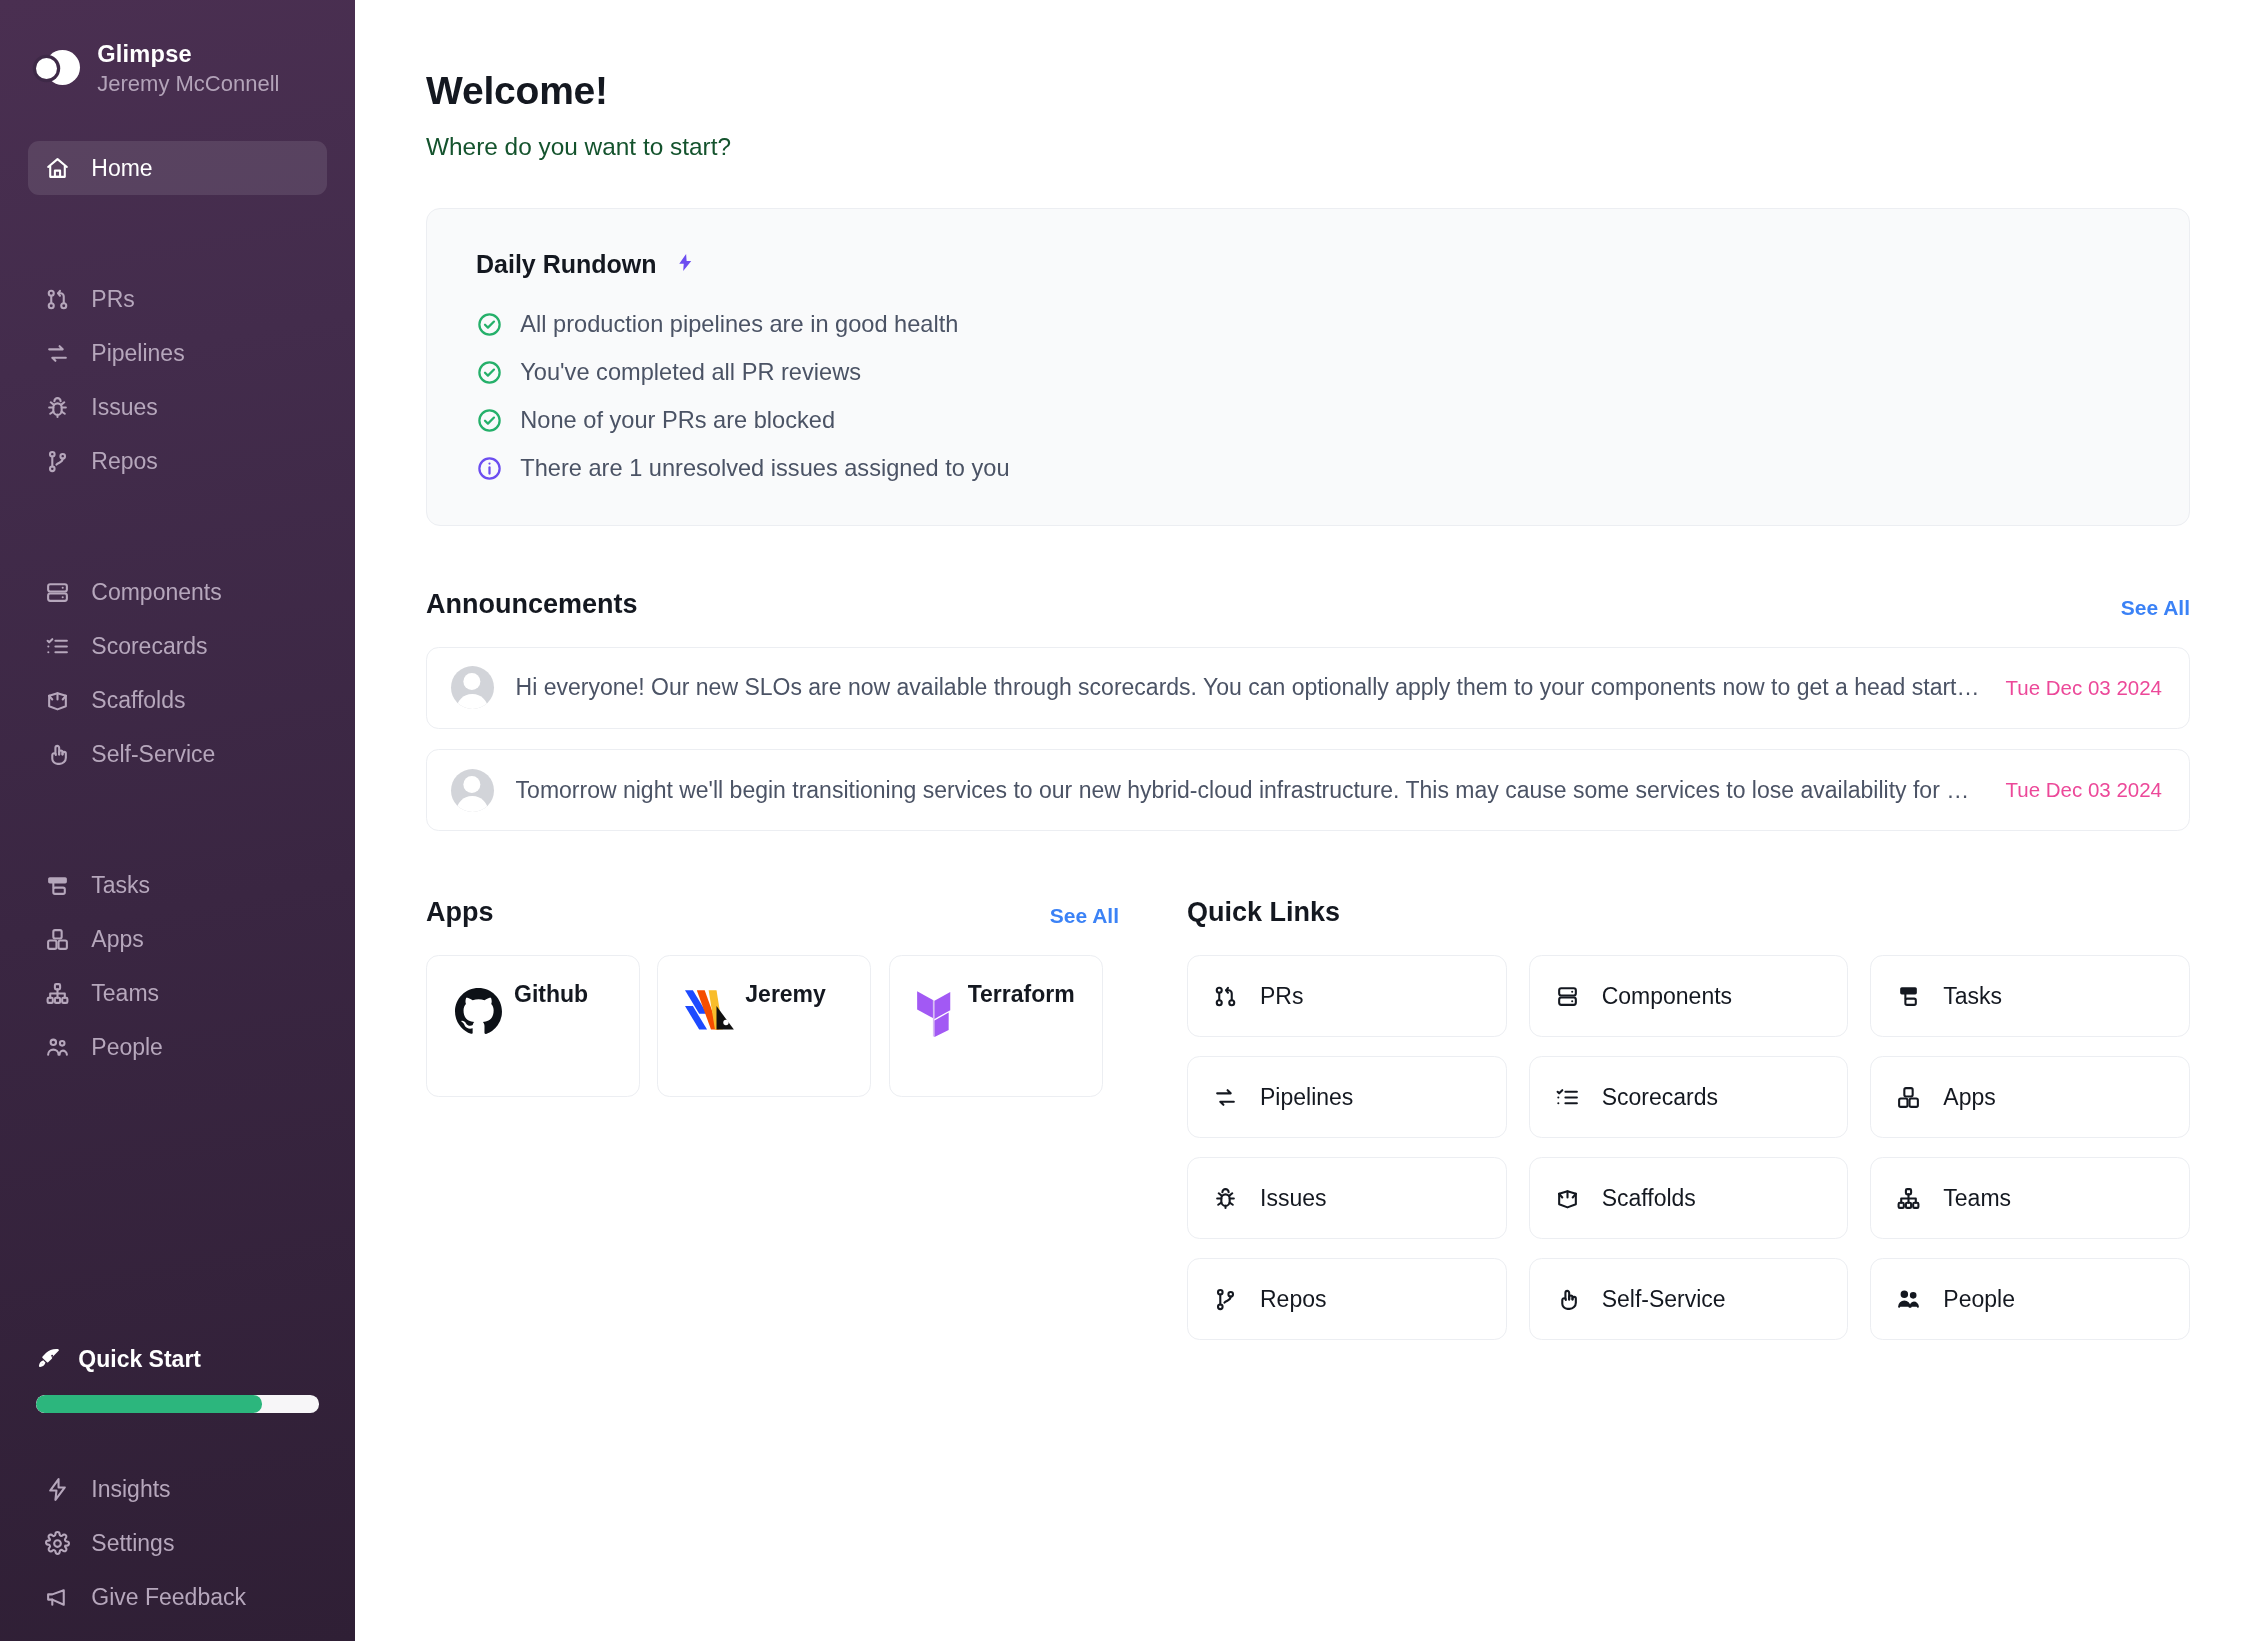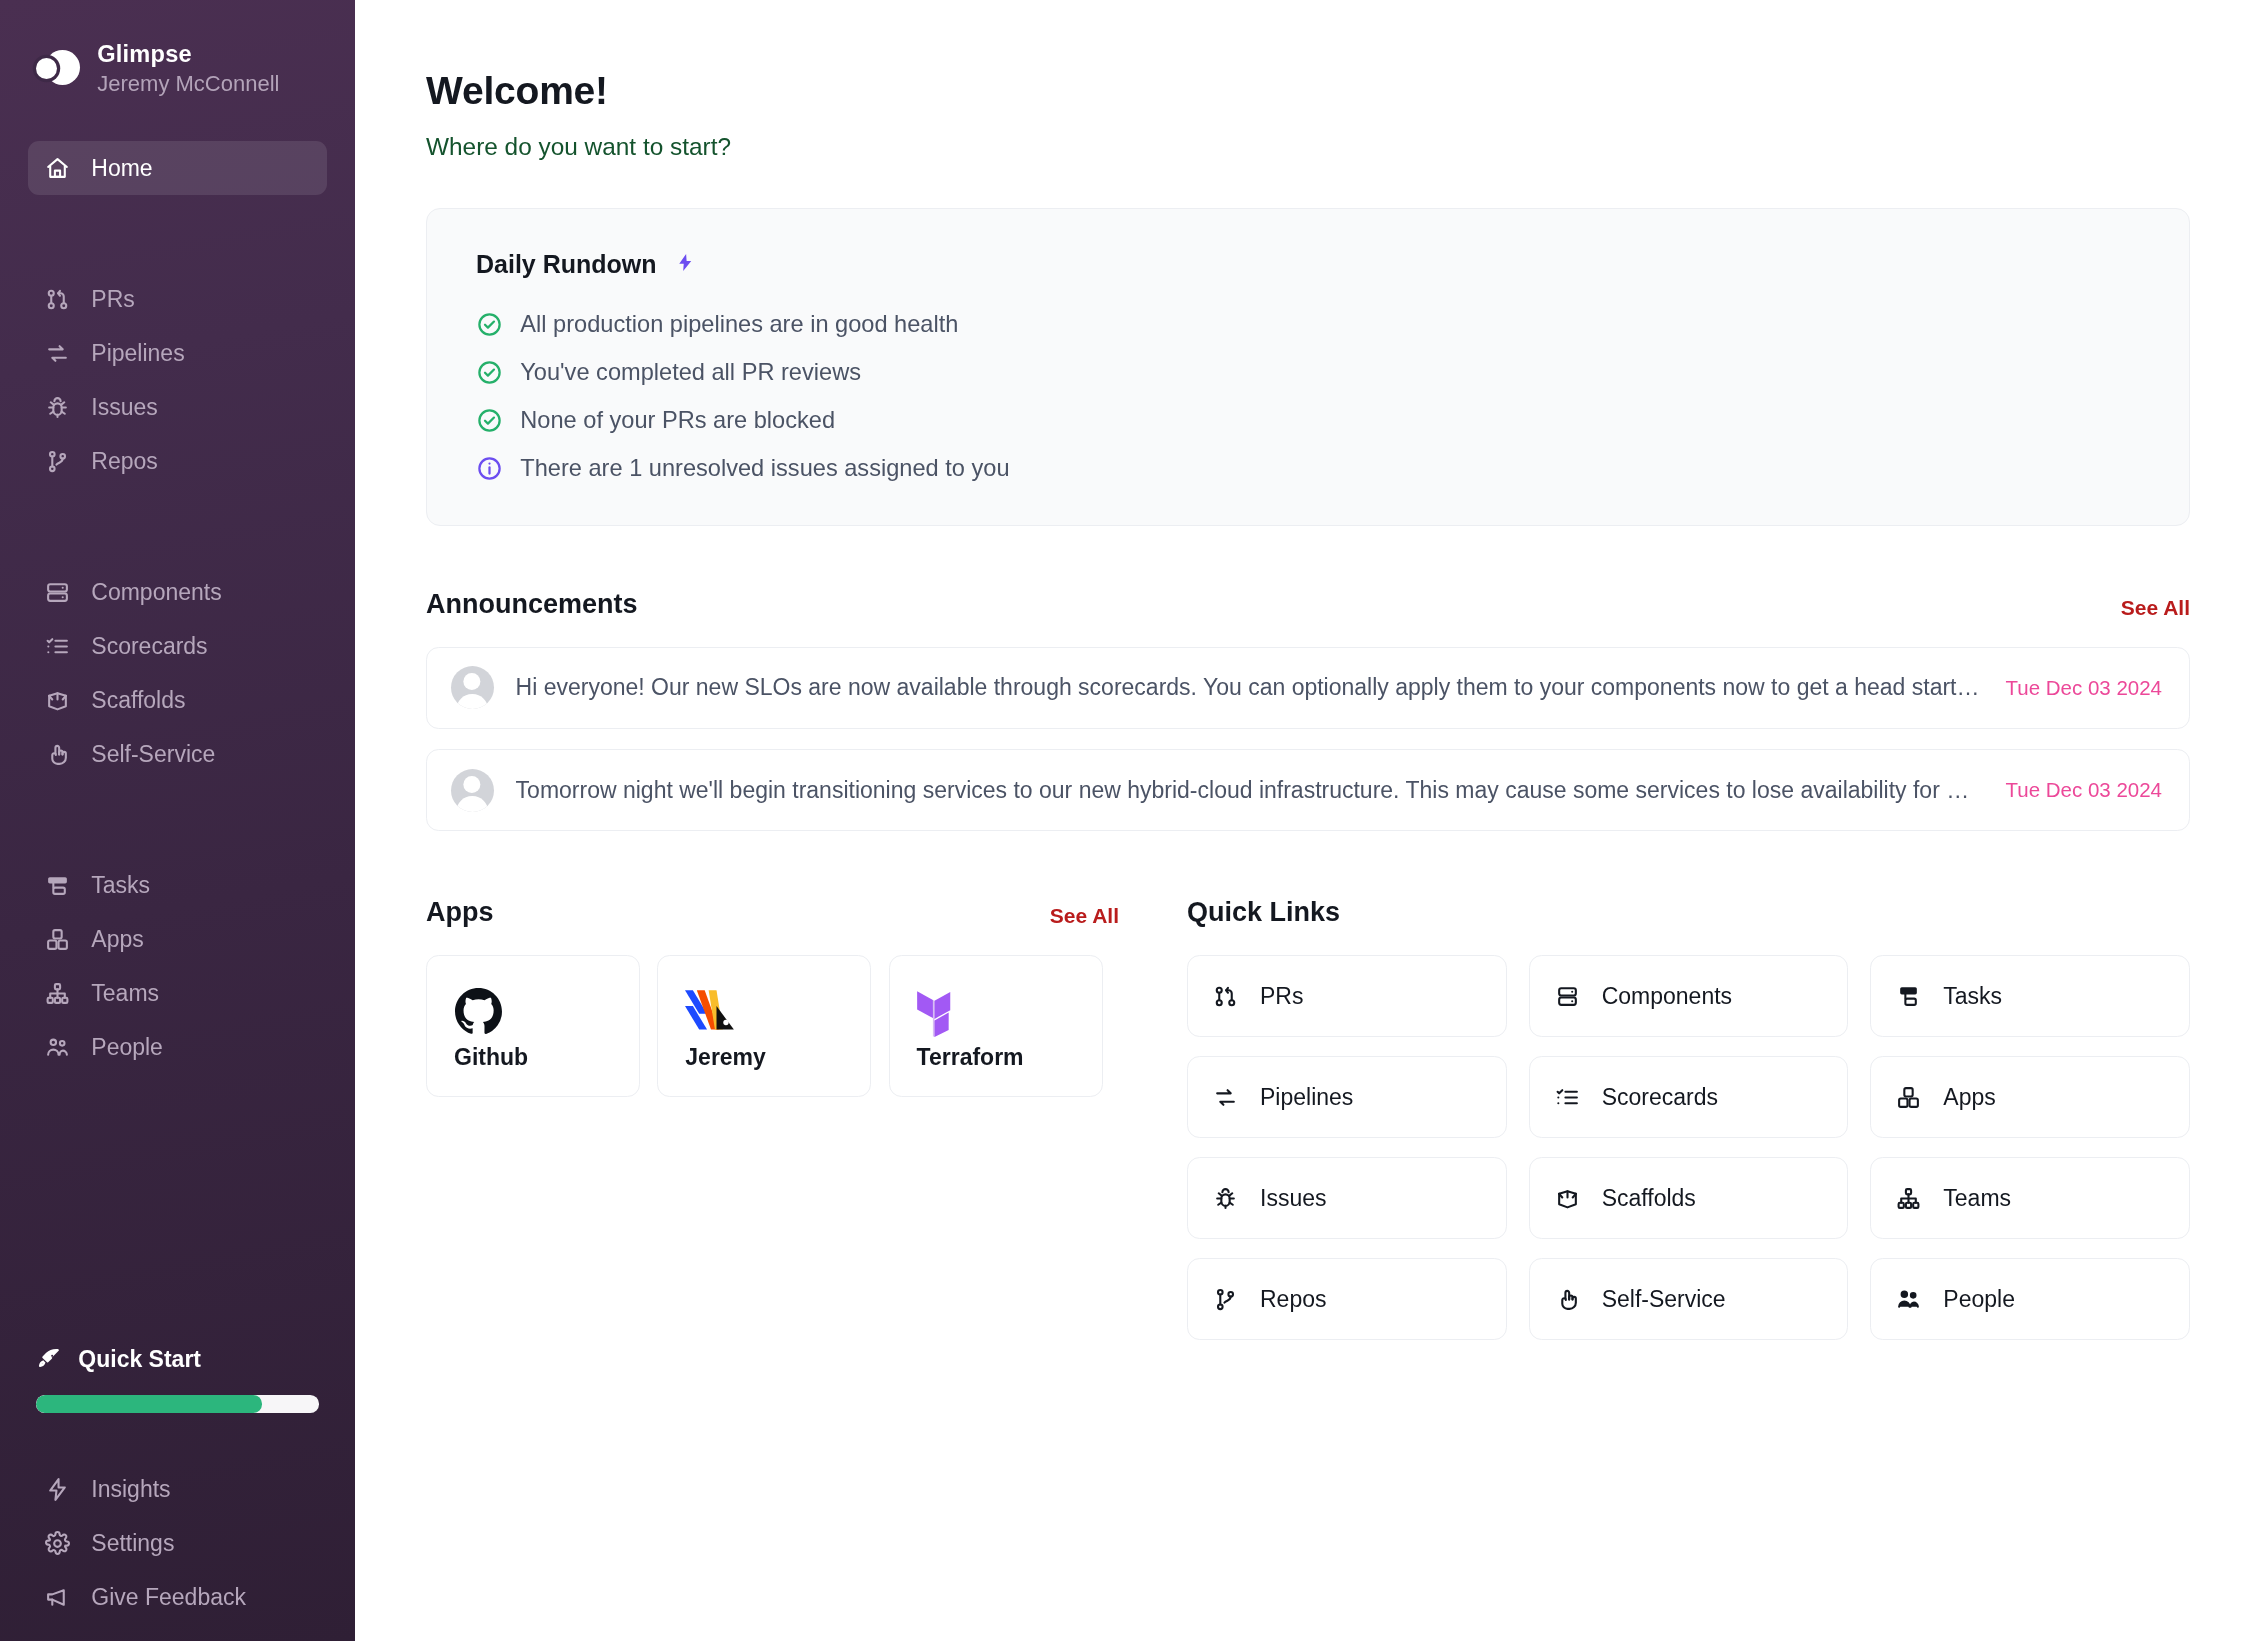--- a/index.html
+++ b/index.html
@@ -97,21 +97,21 @@
   .rundown-list { margin-top: 31.5px; display: flex; flex-direction: column; gap: 21px; }
   .rundown-item { display: flex; align-items: center; gap: 17.3px; font-size: 23.6px; color: #4b5365; }
   .rundown-item svg { width: 27px; height: 27px; flex: none; display: block; }
 
   .section-head {
     display: flex; align-items: flex-end; justify-content: space-between;
     margin-top: 63px;
     text-align: right;
   }
   .section-title { font-size: 27px; font-weight: bold; color: #141820; }
-  .see-all { font-size: 21px; color: #b91c1c; font-weight: bold; cursor: pointer; }
+  .see-all { font-size: 21px; color: #3b82f6; font-weight: bold; cursor: pointer; }
 
   .ann-list { margin-top: 27px; display: flex; flex-direction: column; gap: 20.5px; }
   .ann-row {
     border: 1.6px solid #eceef2;
     border-radius: 12.6px;
     height: 82px;
     display: flex; align-items: center;
     padding: 0 27px 0 23.6px;
     background: #fff;
     cursor: pointer;
@@ -130,21 +130,21 @@
   .lower { display: flex; gap: 68px; margin-top: 66px; }
   .apps-col { width: 693px; flex: none; }
   .links-col { flex: 1; }
 
   .apps-grid { margin-top: 27px; display: flex; gap: 17.3px; }
   .app-card {
     width: 214px; height: 142px;
     border: 1.6px solid #eceef2; border-radius: 12.6px;
     background: #fff;
     padding: 25px 27px;
-    display: flex; flex-direction: column; justify-content: space-between;
+    display: flex; flex-direction: row; justify-content: flex-start;
     cursor: pointer;
   }
   .app-logo { width: 60px; height: 60px; display: flex; align-items: center; }
   .app-logo svg { display: block; }
   .app-name { font-size: 23px; font-weight: bold; color: #141820; }
 
   .links-grid {
     margin-top: 27px;
     display: grid;
     grid-template-columns: repeat(3, 1fr);

